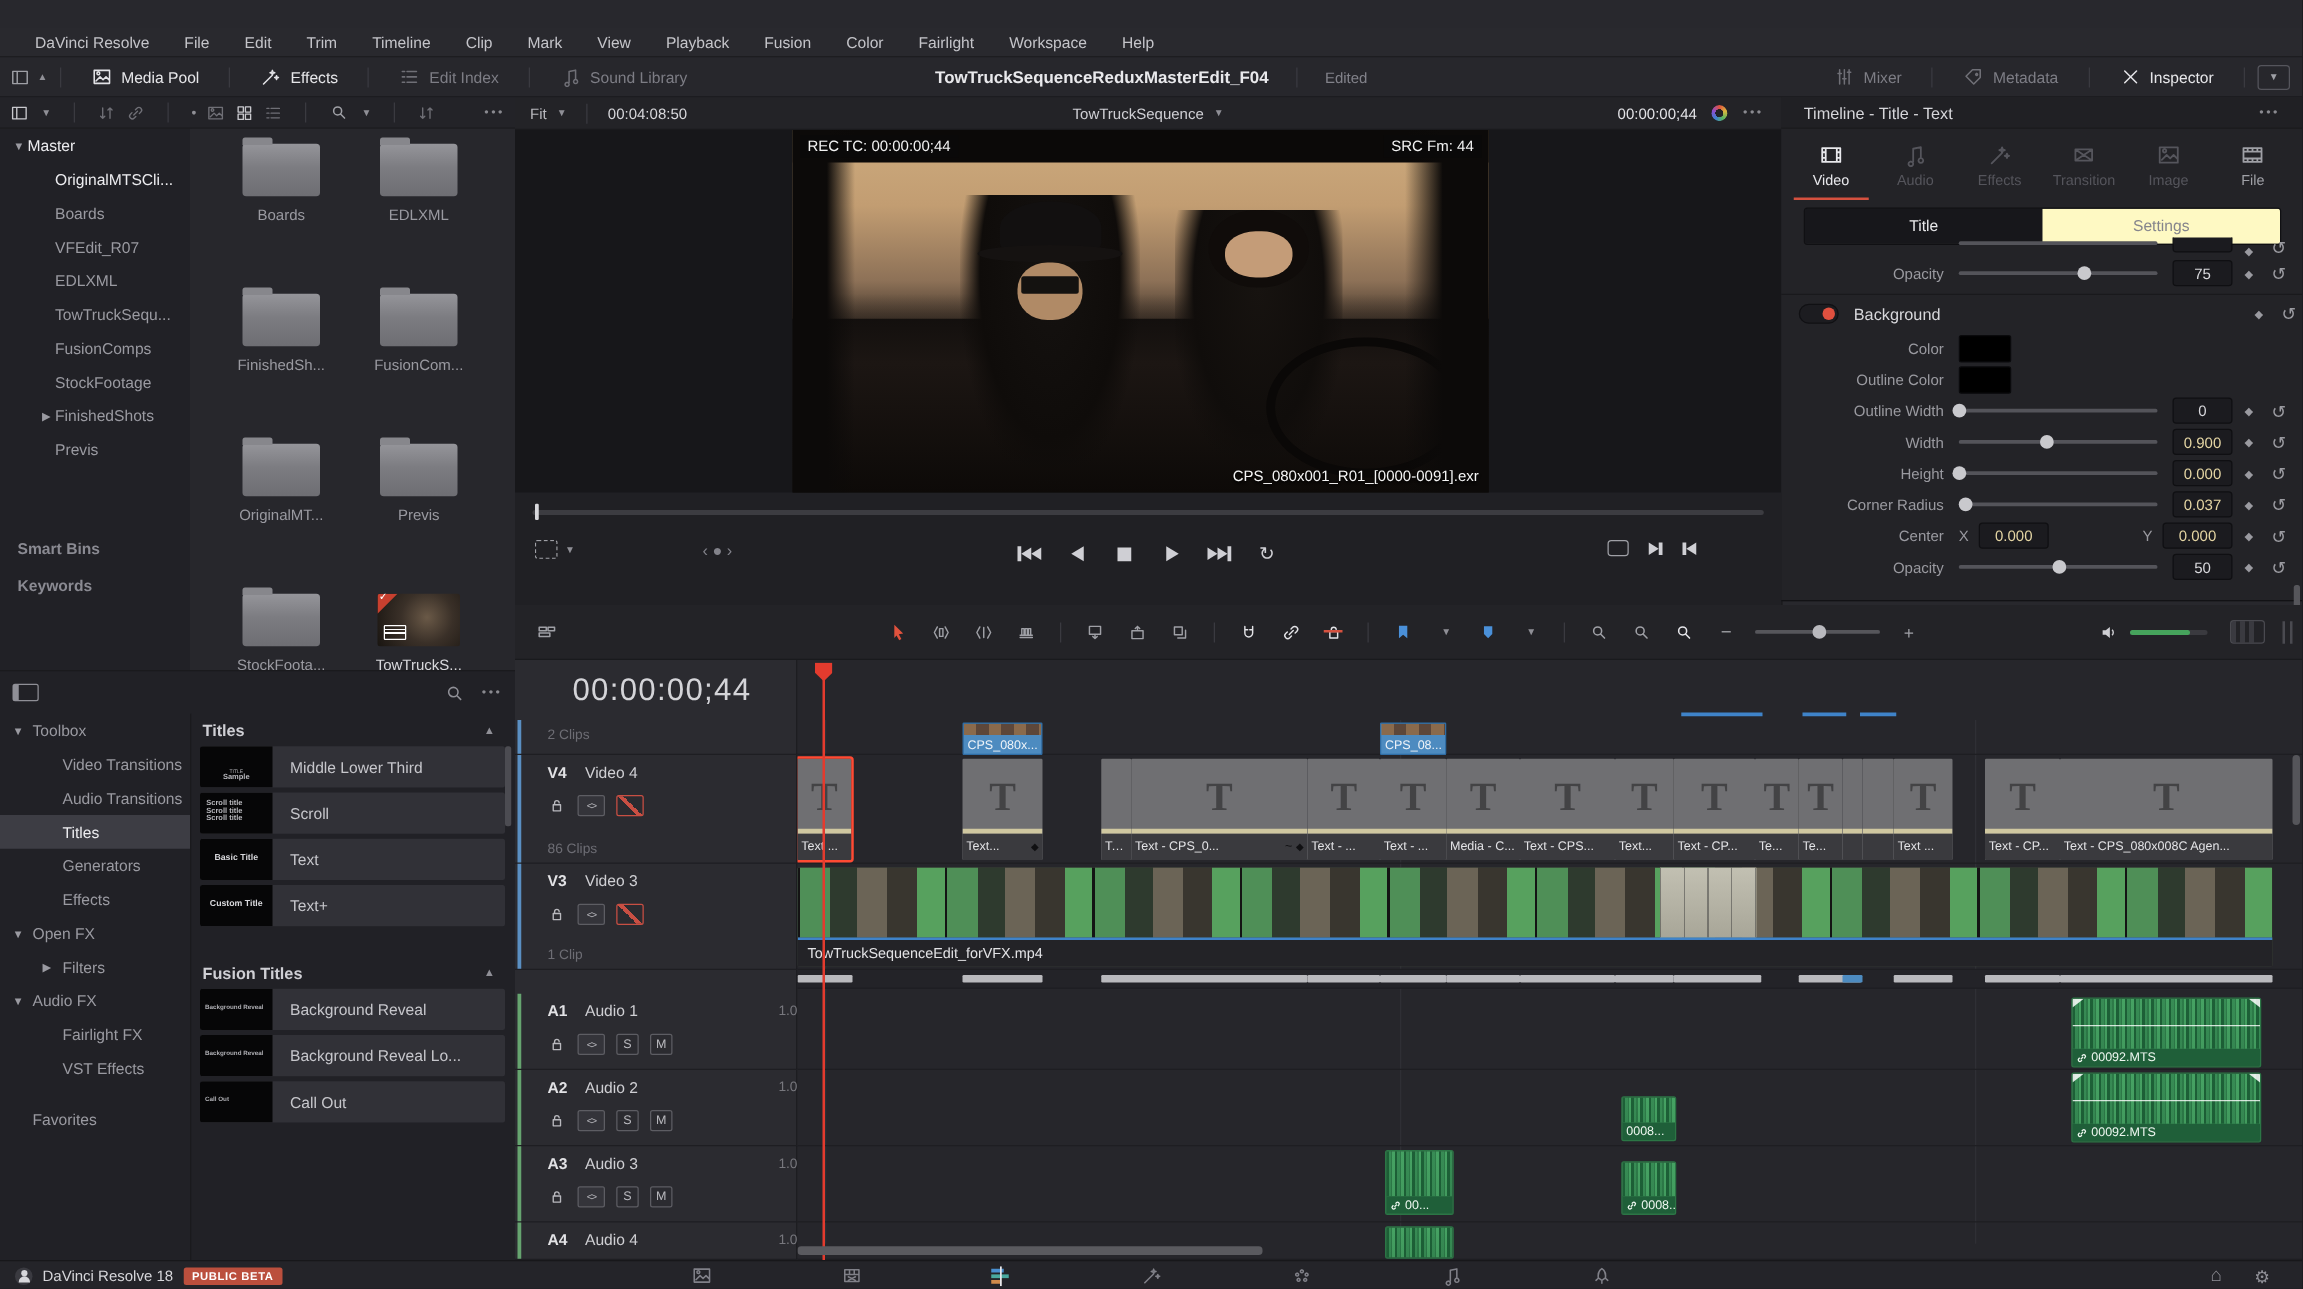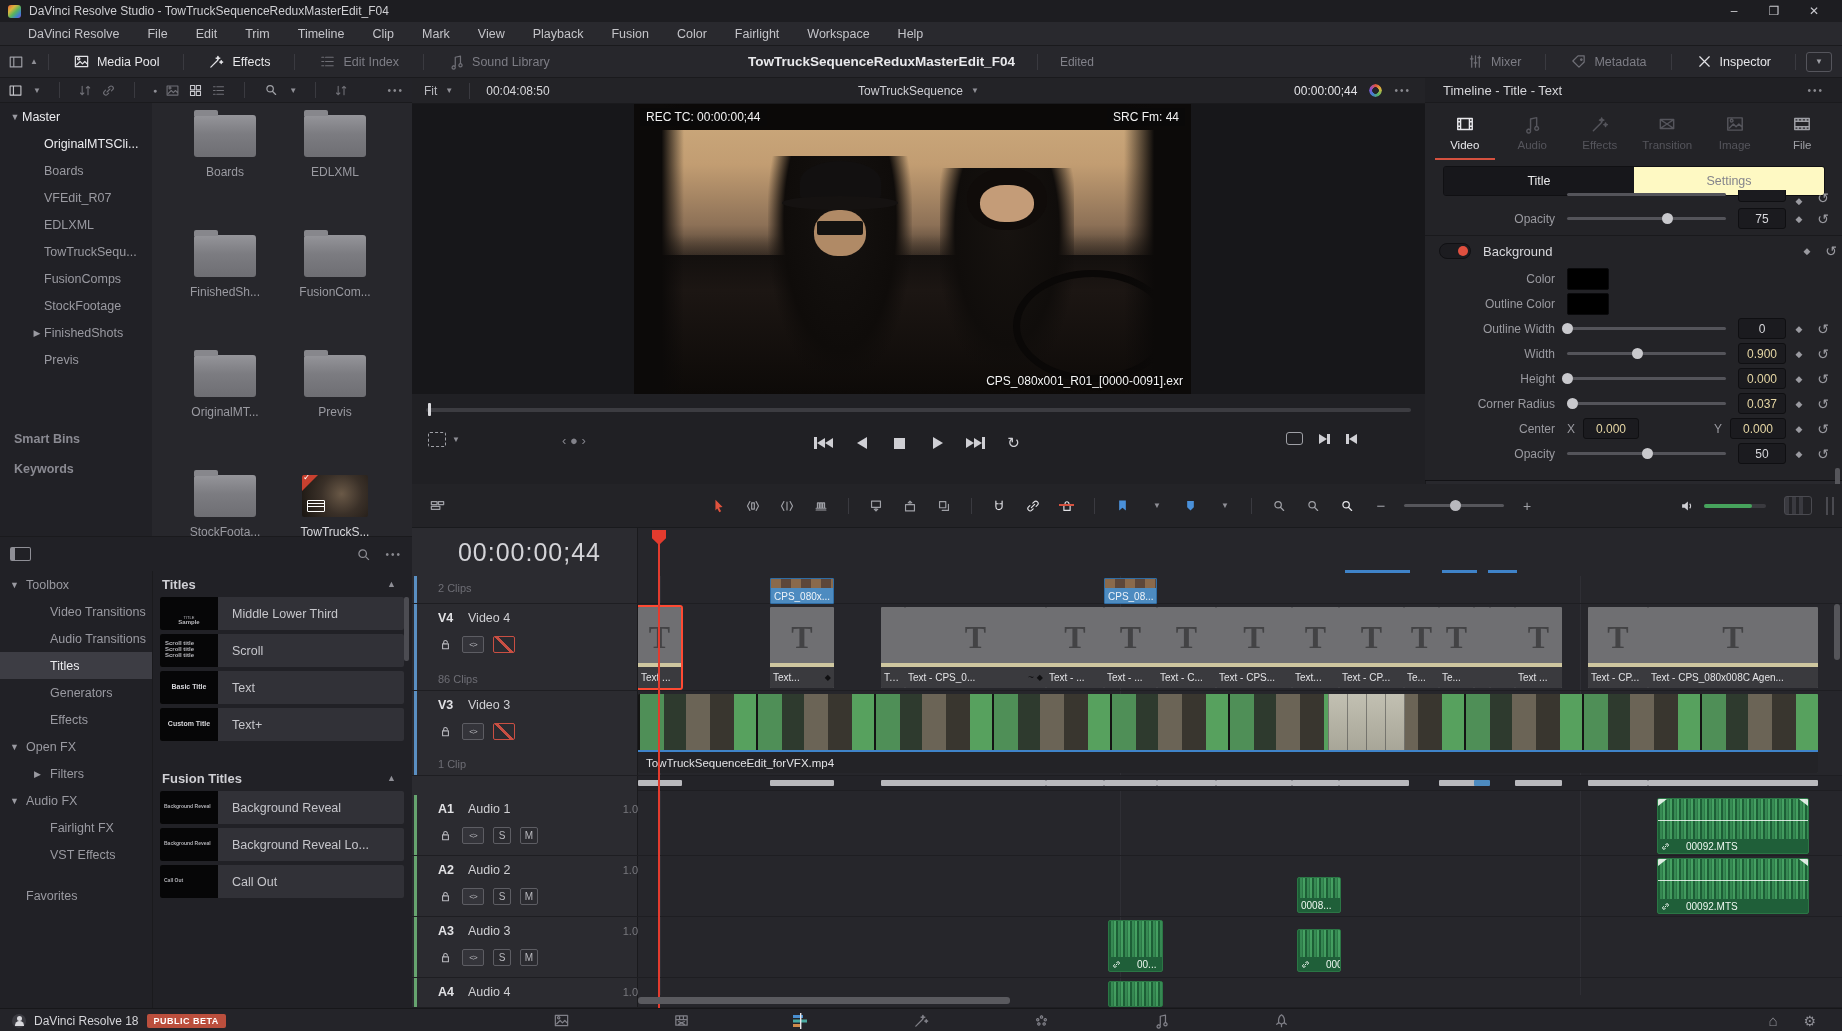--- a/index.html
+++ b/index.html
@@ -168,21 +168,21 @@
   #v3sketch{position:absolute;top:0;height:56px;background:#b5b3a4;
       background-image:repeating-linear-gradient(90deg,rgba(60,60,60,.5) 0 1px,transparent 1px 19px),linear-gradient(180deg,#c2c0b2 0%,#a8a698 100%);}
   #v3line{position:absolute;left:0;width:100%;height:2px;top:56px;background:#3f83c9;}
   #v3name{position:absolute;left:0;right:0;bottom:0;height:21px;background:#232327;color:#e2e2e5;font-size:11.5px;display:flex;align-items:center;padding-left:8px;}
   .mini-seg{position:absolute;height:6px;background:#b9b9bd;border-radius:1px;}
   .mini-seg.blue{background:#4d8bc0;}
   .aclip{position:absolute;background:linear-gradient(180deg,#46a263 0%,#3c9157 100%);border:1px solid #2b7645;box-sizing:border-box;border-radius:2px;overflow:hidden;}
   .aclip .wave{position:absolute;left:0;right:0;top:0;bottom:14px;
       background:repeating-linear-gradient(90deg,rgba(22,84,47,.85) 0 2px,rgba(46,125,75,.6) 2px 4px,rgba(22,84,47,.5) 4px 5px,rgba(70,162,99,.4) 5px 7px);}
   .aclip .mid{position:absolute;left:0;right:0;height:1px;background:rgba(255,255,255,.8);}
-  .aclip .alab{position:absolute;left:0;right:0;bottom:0;height:14px;background:#1f5f39;color:#eef7f0;font-size:10px;display:flex;align-items:center;gap:16px;padding:0 3px;white-space:nowrap;}
+  .aclip .alab{position:absolute;left:0;right:0;bottom:0;height:14px;background:#1f5f39;color:#eef7f0;font-size:10px;display:flex;align-items:center;gap:3px;padding:0 3px;white-space:nowrap;}
   .fade-tl{position:absolute;left:0;top:0;width:0;height:0;border-top:7px solid rgba(255,255,255,.85);border-right:9px solid transparent;}
   .fade-tr{position:absolute;right:0;top:0;width:0;height:0;border-top:7px solid rgba(255,255,255,.85);border-left:9px solid transparent;}
   #playhead-line{position:absolute;width:2px;background:#e33b2e;z-index:40;}
   #playhead-cap{position:absolute;z-index:41;width:14px;height:15px;background:#e33b2e;
       clip-path:polygon(0 0,100% 0,100% 55%,50% 100%,0 55%);}
   .bdash{position:absolute;height:3px;background:#3f83c9;}
   #hscroll{position:absolute;height:7px;background:#5a5a5f;border-radius:3px;z-index:45;}
   #vscroll{position:absolute;width:6px;background:#55555a;border-radius:3px;z-index:45;}
   
   #bottombar{left:0;top:1008px;width:1842px;height:23px;background:#242429;border-top:1px solid #17171a;display:flex;align-items:center;z-index:60;}
@@ -197,29 +197,20 @@
   #bb-right{margin-left:auto;display:flex;align-items:center;gap:26px;padding-right:26px;color:#8f8f96;}
   .chev-s{font-size:8px;color:#8f8f96;margin-left:2px;}
   .gvol{width:62px;height:4px;background:#3a3a3f;border-radius:2px;position:relative;}
   .gvol .fill{position:absolute;left:0;top:0;height:100%;width:78%;background:#46a35c;border-radius:2px;}
 </style>
 </head>
 <body>
 
 <div id="app">
 
-  <div id="titlebar" class="abs">
-    <div id="tb-logo"></div>
-    <span id="tb-title">DaVinci Resolve Studio - TowTruckSequenceReduxMasterEdit_F04</span>
-    <div id="winbtns">
-      <div class="winbtn">–</div>
-      <div class="winbtn">❐</div>
-      <div class="winbtn">✕</div>
-    </div>
-  </div>
 
   <div id="menubar" class="abs">
       <span class="menu-item">DaVinci Resolve</span>
       <span class="menu-item">File</span>
       <span class="menu-item">Edit</span>
       <span class="menu-item">Trim</span>
       <span class="menu-item">Timeline</span>
       <span class="menu-item">Clip</span>
       <span class="menu-item">Mark</span>
       <span class="menu-item">View</span>
@@ -1089,21 +1080,21 @@
           <div class="body">T</div>
           <div class="cream"></div>
           <div class="lab">
             <span style="flex: 1 1 0%; overflow: hidden; text-overflow: ellipsis;">Text - ...</span>
           </div>
         </div>
         <div class="vclip" style="left: 519px; width: 59px; top: 79px; height: 81px;">
           <div class="body">T</div>
           <div class="cream"></div>
           <div class="lab">
-            <span style="flex: 1 1 0%; overflow: hidden; text-overflow: ellipsis;">Text - C...</span>
+            <span style="flex: 1 1 0%; overflow: hidden; text-overflow: ellipsis;">Media - C...</span>
           </div>
         </div>
         <div class="vclip" style="left: 578px; width: 76px; top: 79px; height: 81px;">
           <div class="body">T</div>
           <div class="cream"></div>
           <div class="lab">
             <span style="flex: 1 1 0%; overflow: hidden; text-overflow: ellipsis;">Text - CPS...</span>
           </div>
         </div>
         <div class="vclip" style="left: 654px; width: 47px; top: 79px; height: 81px;">

